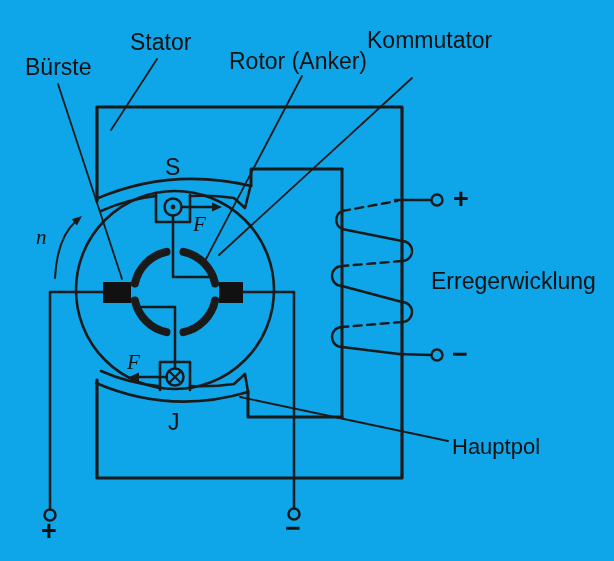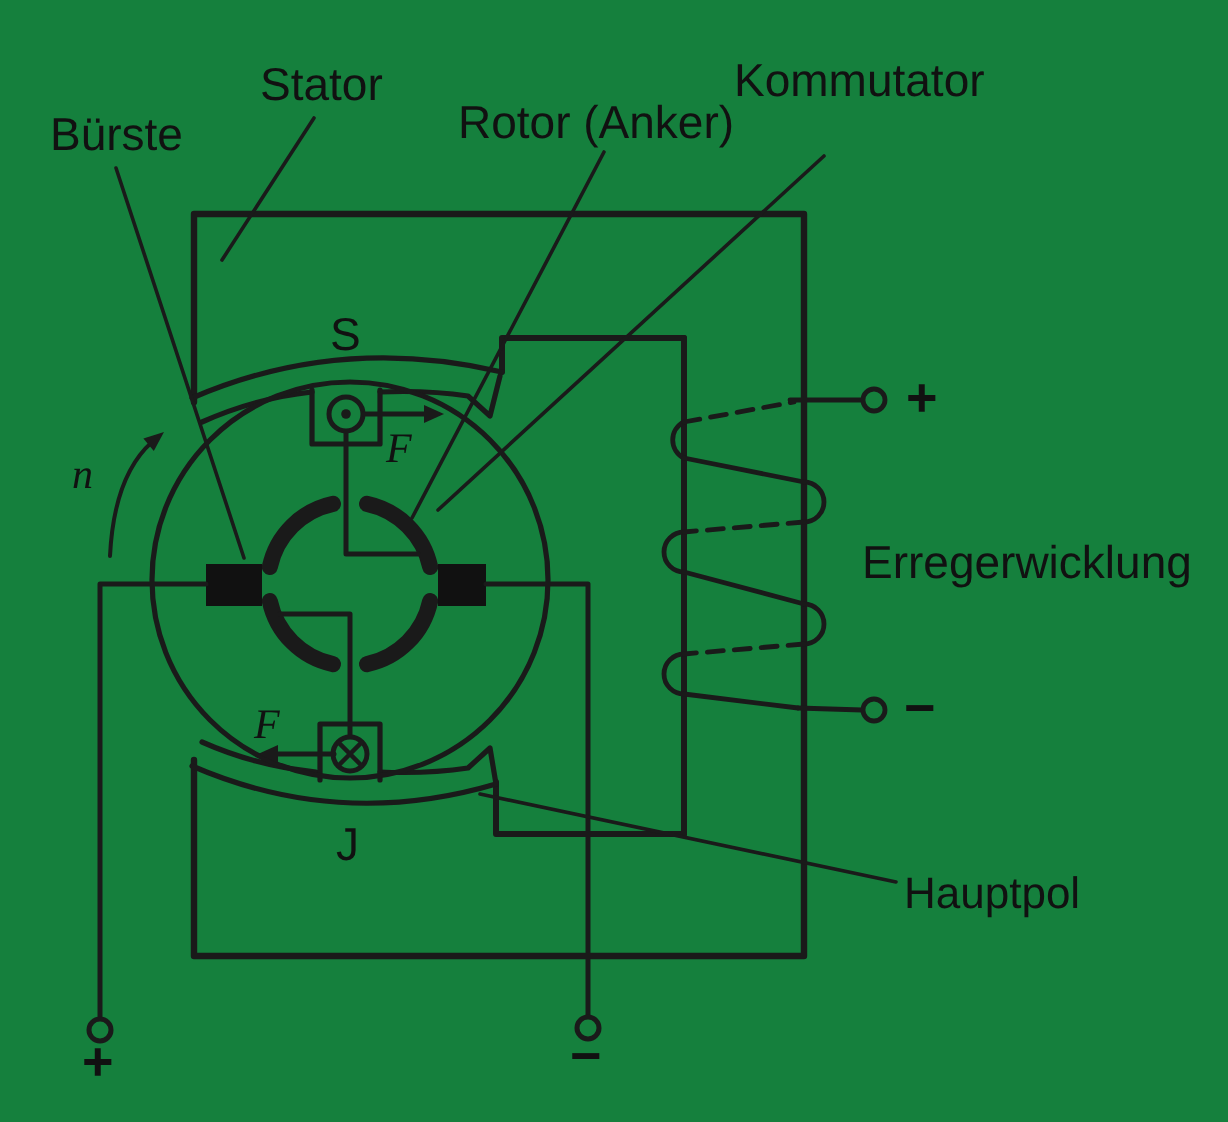--- a/index.html
+++ b/index.html
@@ -1,18 +1,18 @@
 <!DOCTYPE html>
 <html><head>
 <meta charset="utf-8">
 <style>
   html,body{margin:0;padding:0;background:#ffffff;}
   #canvas{
     position:relative;width:614px;height:561px;
-    background:#15803d;overflow:hidden;
+    background:#0ea5e9;overflow:hidden;
     font-family:"Liberation Sans", sans-serif;
   }
   svg{position:absolute;top:0;left:0;}
   text{fill:#111;}
   .lbl{font-size:23px;font-family:"Liberation Sans",sans-serif;}
   .lbl-small{font-size:22px;font-family:"Liberation Sans",sans-serif;}
   .mark{font-size:23px;font-family:"Liberation Sans",sans-serif;}
   .hand{font-size:21px;font-style:italic;font-family:"Liberation Serif",serif;}
   .sign{font-size:27px;font-weight:bold;font-family:"Liberation Sans",sans-serif;}
 </style>

